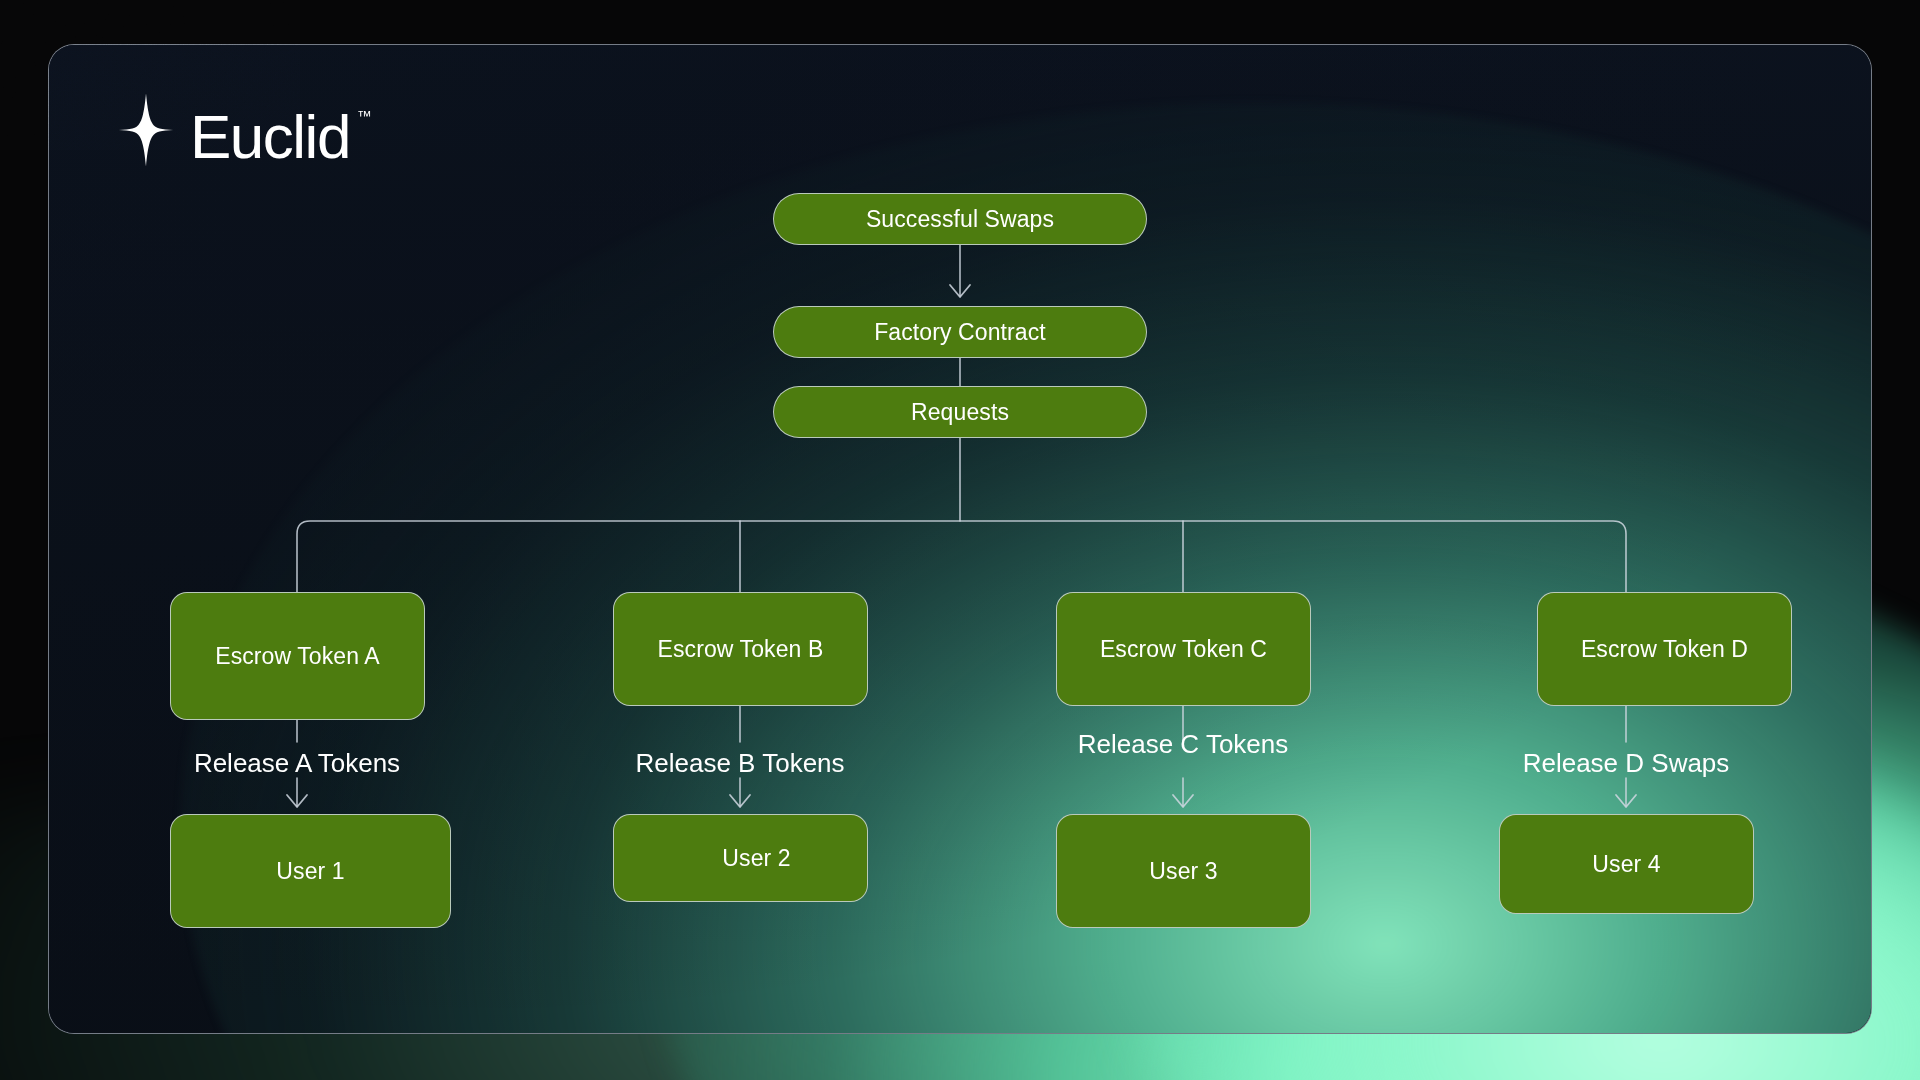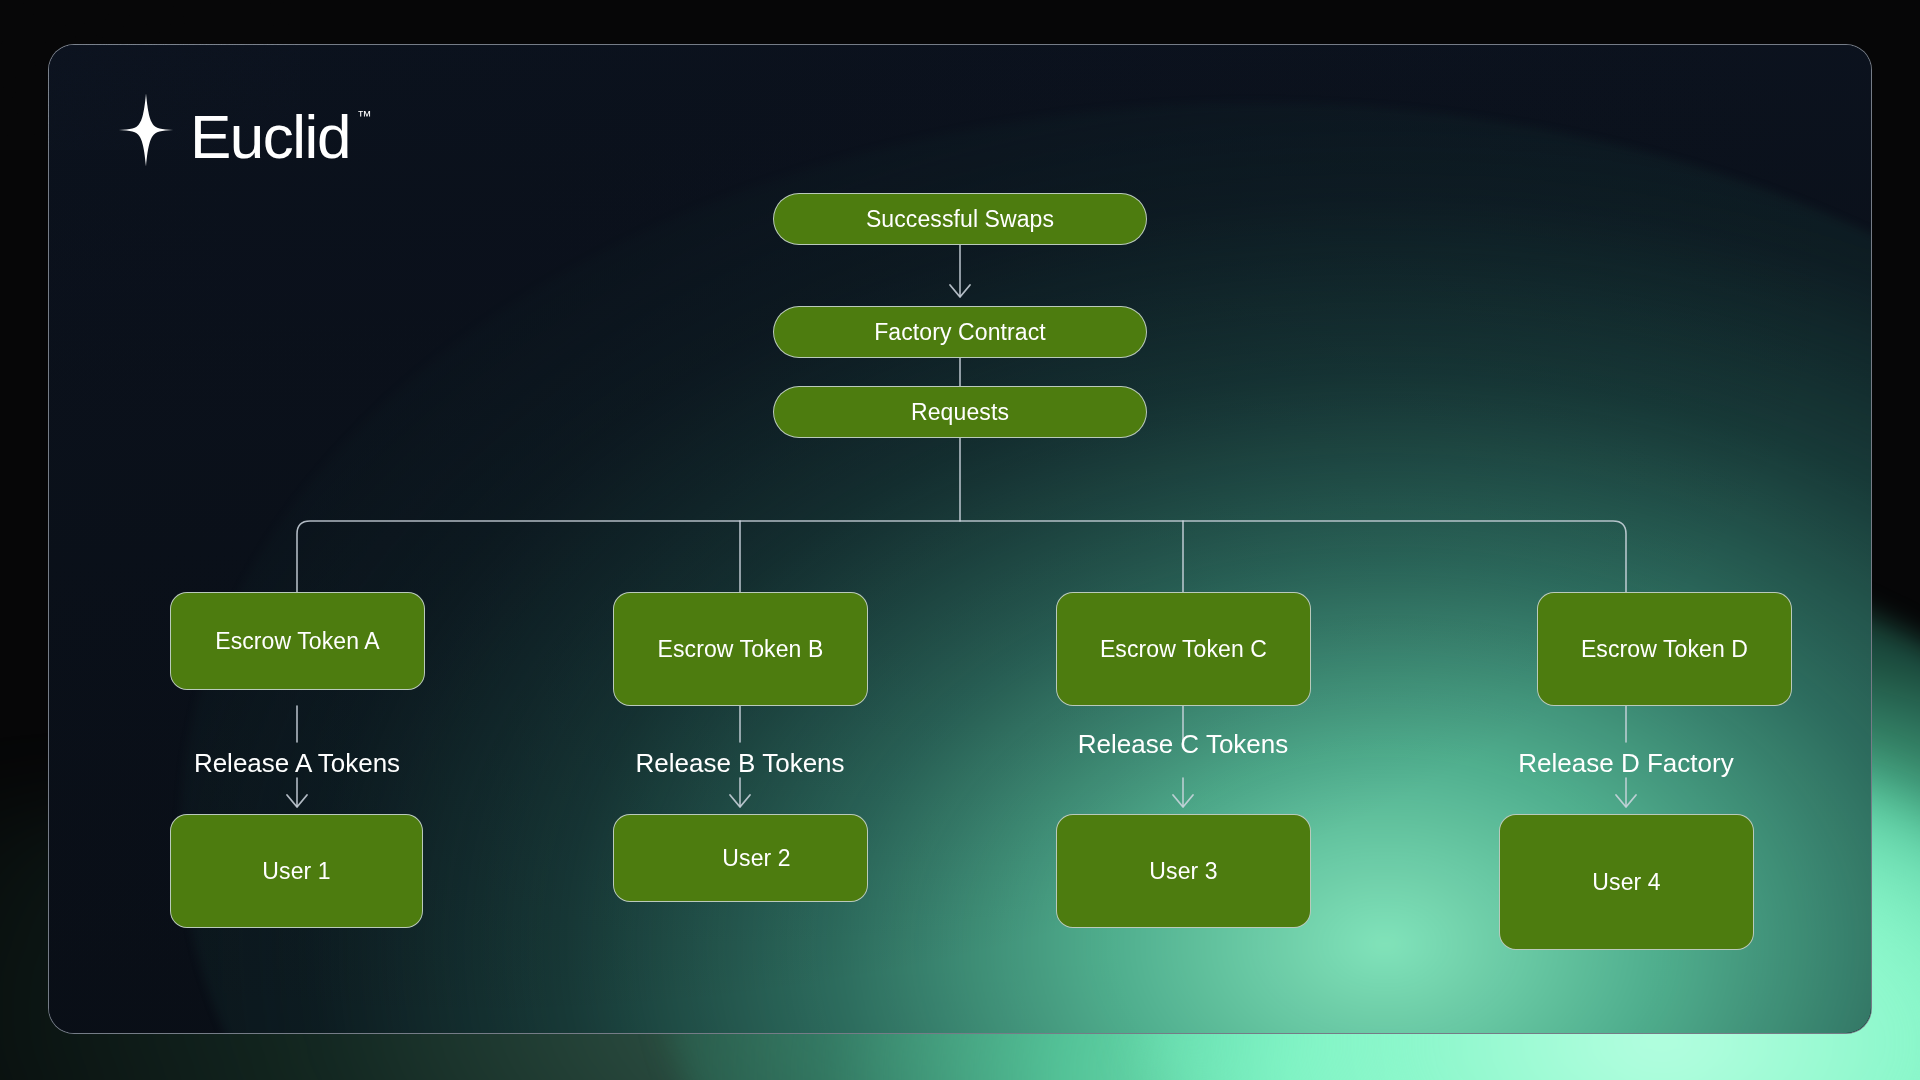--- a/index.html
+++ b/index.html
@@ -259,21 +259,21 @@
     </div>
 
     <div class="node pill" style="left:773px; top:306px; width:374px; height:52px;">
       <span>Factory Contract</span>
     </div>
 
     <div class="node pill" style="left:773px; top:386px; width:374px; height:52px;">
       <span>Requests</span>
     </div>
 
-    <div class="node card-node" style="left:170px; top:592px; width:255px; height:98px;">
+    <div class="node card-node" style="left:170px; top:592px; width:255px; height:128px;">
       <span>Escrow Token A</span>
     </div>
     <div class="node card-node" style="left:613px; top:592px; width:255px; height:114px;">
       <span>Escrow Token B</span>
     </div>
     <div class="node card-node" style="left:1056px; top:592px; width:255px; height:114px;">
       <span>Escrow Token C</span>
     </div>
     <div class="node card-node" style="left:1499px; top:592px; width:255px; height:114px;margin-left:38px;">
       <span>Escrow Token D</span>
@@ -282,33 +282,33 @@
     <div class="edge-label" style="left:147px; top:748px; width:300px;">
       <span>Release A Tokens</span>
     </div>
     <div class="edge-label" style="left:590px; top:748px; width:300px;">
       <span>Release B Tokens</span>
     </div>
     <div class="edge-label" style="left:1033px; top:729px; width:300px;">
       <span>Release C Tokens</span>
     </div>
     <div class="edge-label" style="left:1476px; top:748px; width:300px;">
-      <span>Release D Factory</span>
-    </div>
-
-    <div class="node card-node" style="left:170px; top:814px; width:253px; height:114px;">
+      <span>Release D Swaps</span>
+    </div>
+
+    <div class="node card-node" style="left:170px; top:814px; width:281px; height:114px;">
       <span>User 1</span>
     </div>
     <div class="node card-node" style="left:613px; top:814px; width:255px; height:88px;padding-left:32px;">
       <span>User 2</span>
     </div>
     <div class="node card-node" style="left:1056px; top:814px; width:255px; height:114px;">
       <span>User 3</span>
     </div>
-    <div class="node card-node" style="left:1499px; top:814px; width:255px; height:136px;">
+    <div class="node card-node" style="left:1499px; top:814px; width:255px; height:100px;">
       <span>User 4</span>
     </div>
 
   </div>
 
   <svg class="grain" aria-hidden="true">
     <filter id="noiseFilter">
       <feTurbulence type="fractalNoise" baseFrequency="0.9" numOctaves="3" stitchTiles="stitch"></feTurbulence>
       <feColorMatrix type="saturate" values="0"></feColorMatrix>
     </filter>

